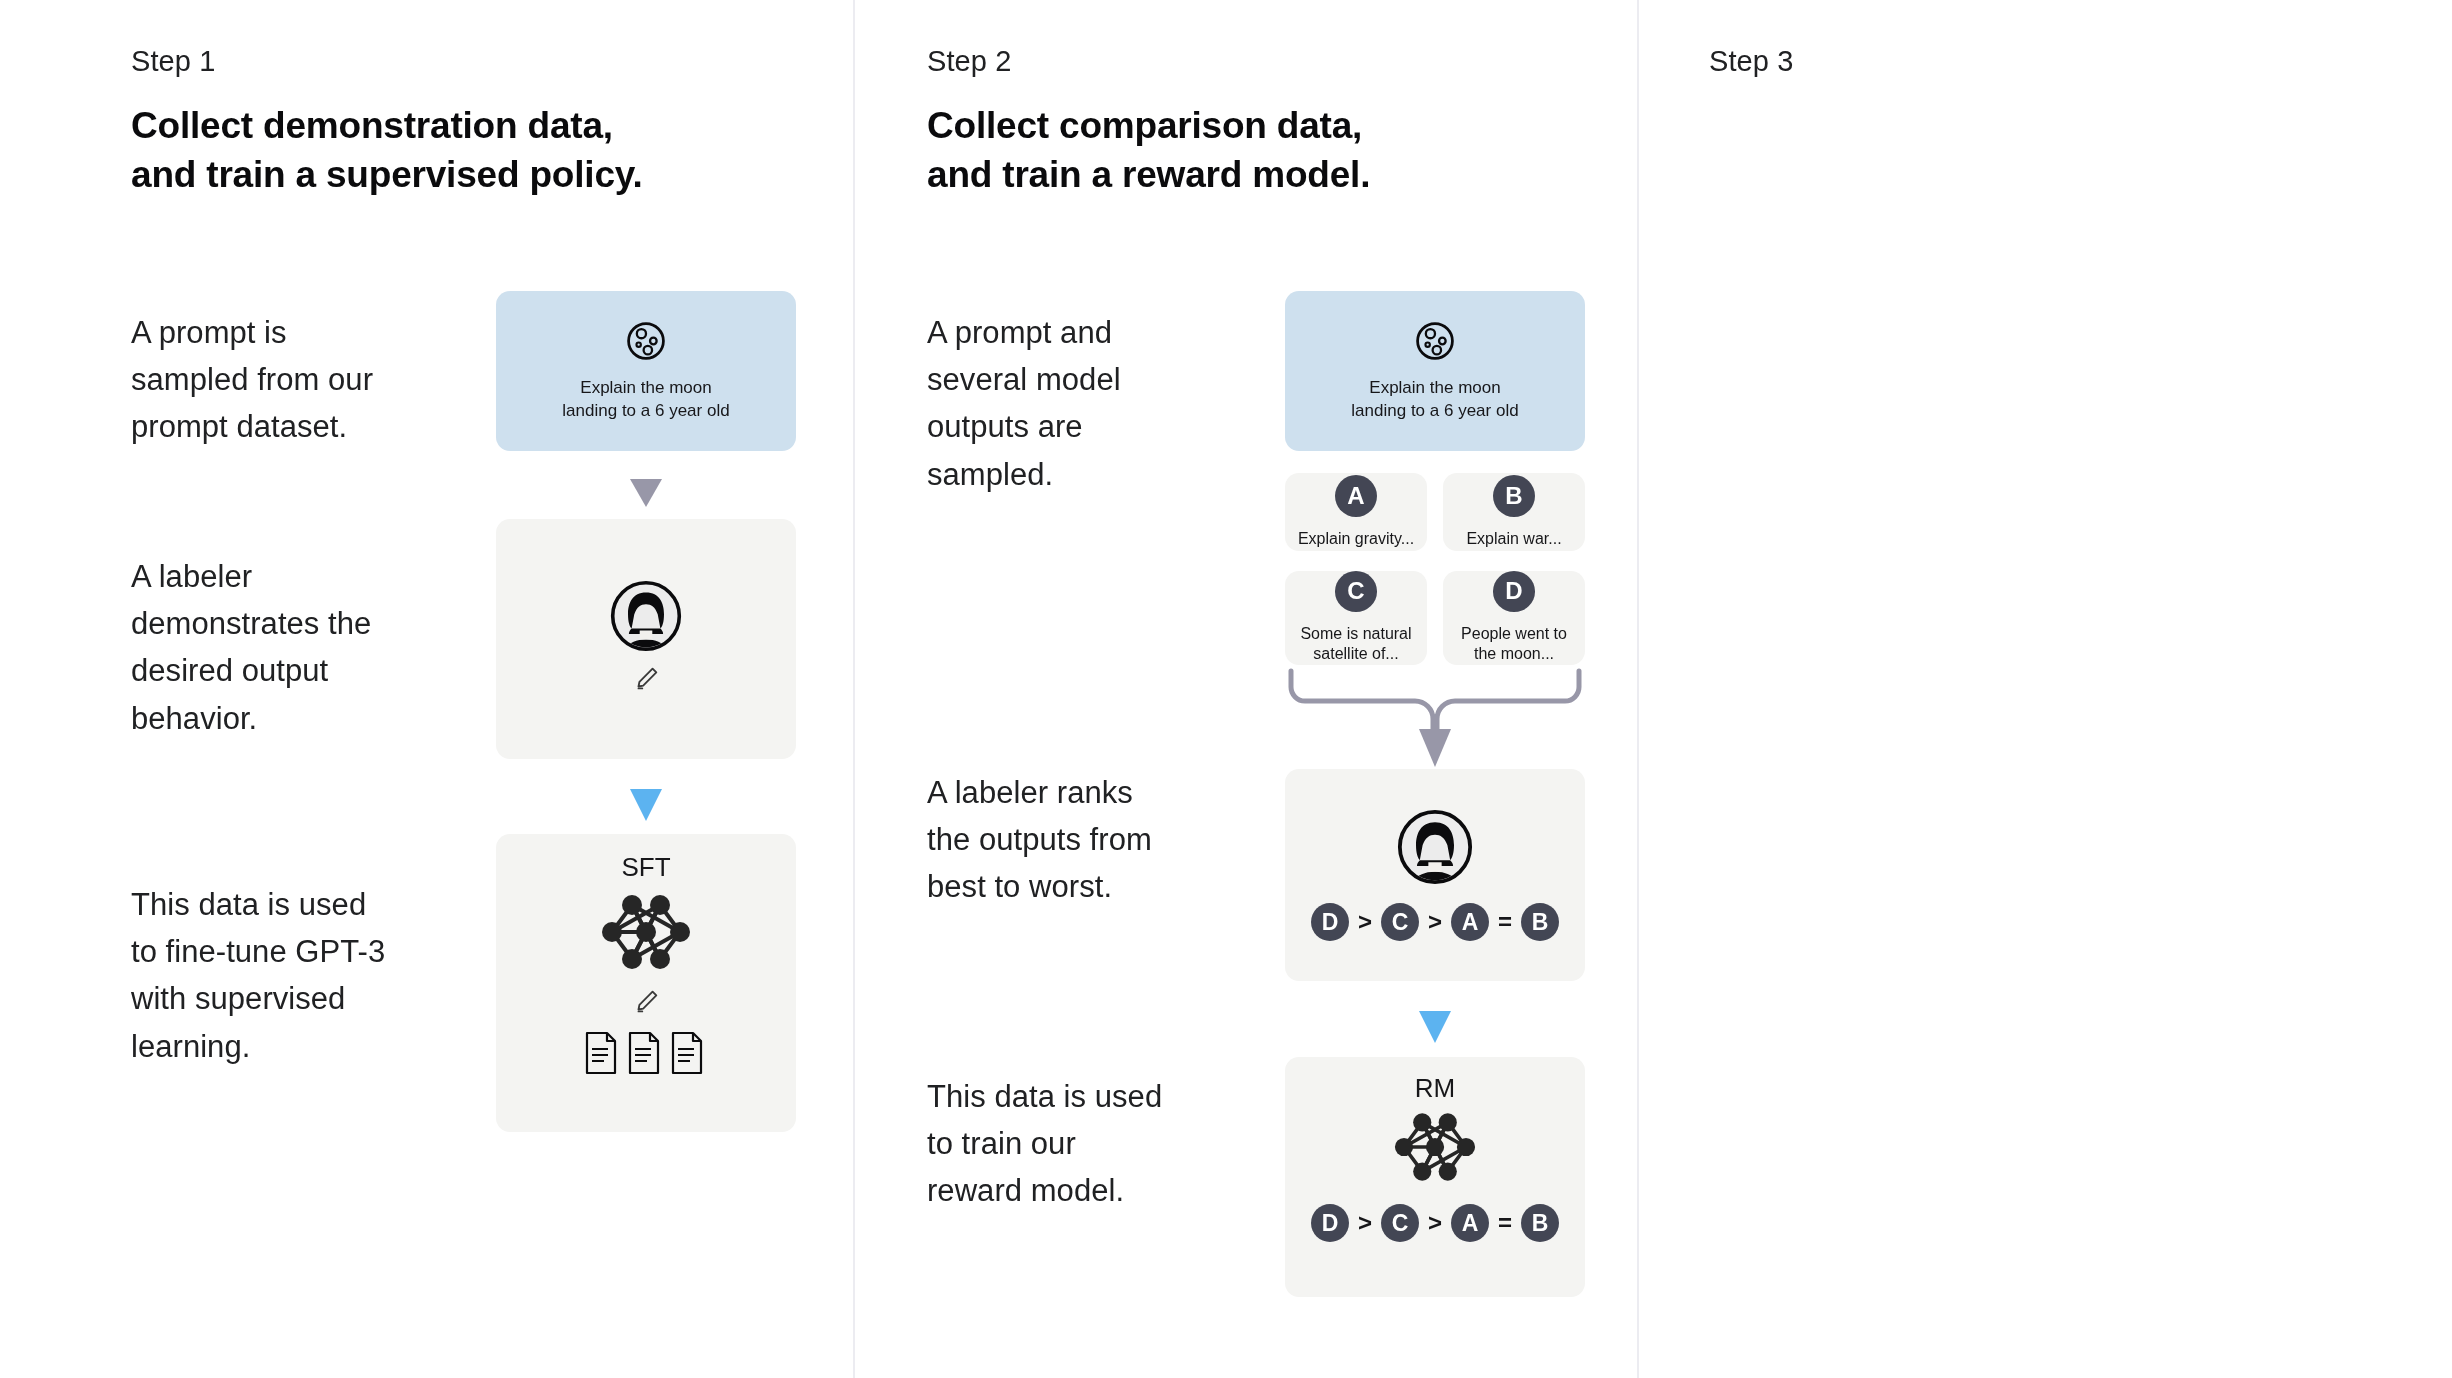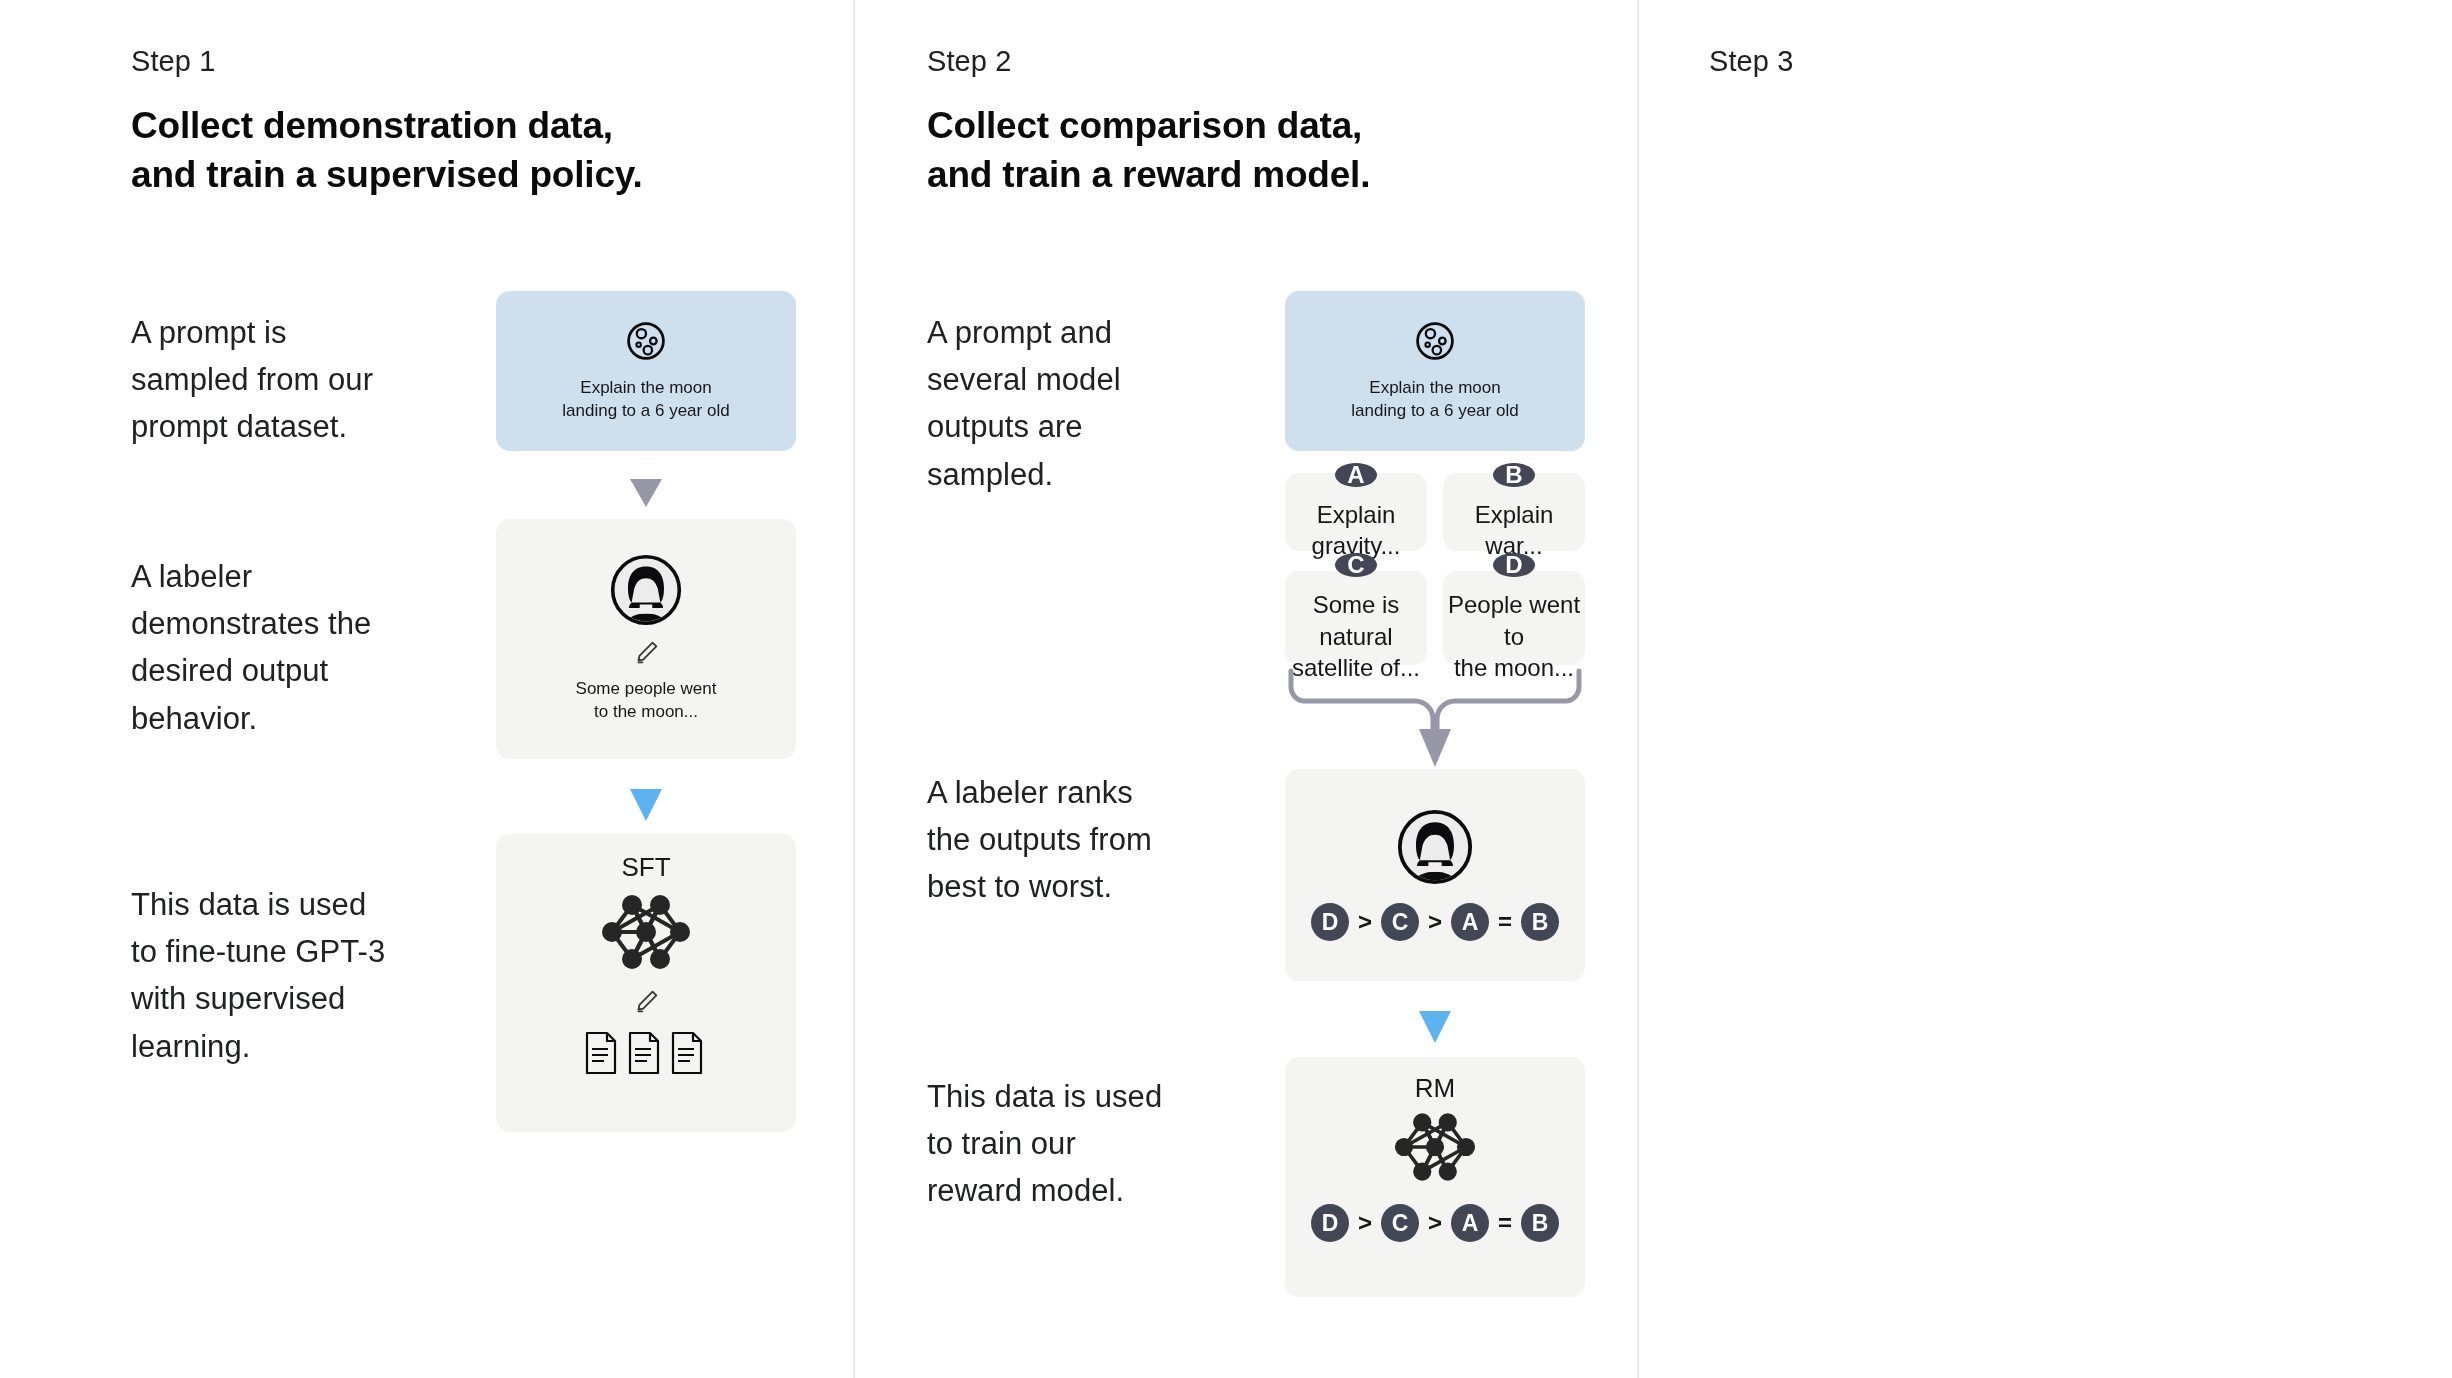--- a/index.html
+++ b/index.html
@@ -87,21 +87,21 @@
   .card.blue { background: #cee0ee; }
 
   .card-caption {
     font-size: 17px;
     line-height: 1.34;
     text-align: center;
     color: #17171a;
     white-space: pre-line;
   }
   .card-caption.small {
-    font-size: 24px;
+    font-size: 16px;
     line-height: 1.3;
   }
   .card-title {
     font-size: 26px;
     color: #17171a;
     text-align: center;
   }
 
   
   .icon { display: block; }
@@ -222,22 +222,20 @@
               <path d="M33 56 L47 56 L47 66 L33 66 Z" fill="#f2f0ed"></path>
             </g>
           </svg>
         </span>
         <span class="icon" style="margin-top:8px;">
           <svg width="30" height="30" viewBox="0 0 32 32">
             <path d="M23 5 L27 9 L13 23 L8 24 L9 19 Z" fill="none" stroke="#3a3a3a" stroke-width="2" stroke-linejoin="round"></path>
             <path d="M8 26 L12 26" stroke="#3a3a3a" stroke-width="2" stroke-linecap="round"></path>
           </svg>
         </span>
-        <div class="card-caption" style="margin-top:6px;">Some people went
-to the moon...</div>
       </div>
 
       <div class="arrow blue" style="left:499px; top:498px;"></div>
 
       <div class="card" style="left:365px; top:543px; width:300px; height:298px; justify-content:flex-start; padding-top:18px;">
         <div class="card-title">SFT</div>
         <span class="icon" style="margin-top:4px;">
           <svg width="120" height="90" viewBox="0 0 120 90">
             <g stroke="#262626" stroke-width="4" stroke-linecap="round">
               <line x1="26" y1="45" x2="46" y2="18"></line>

